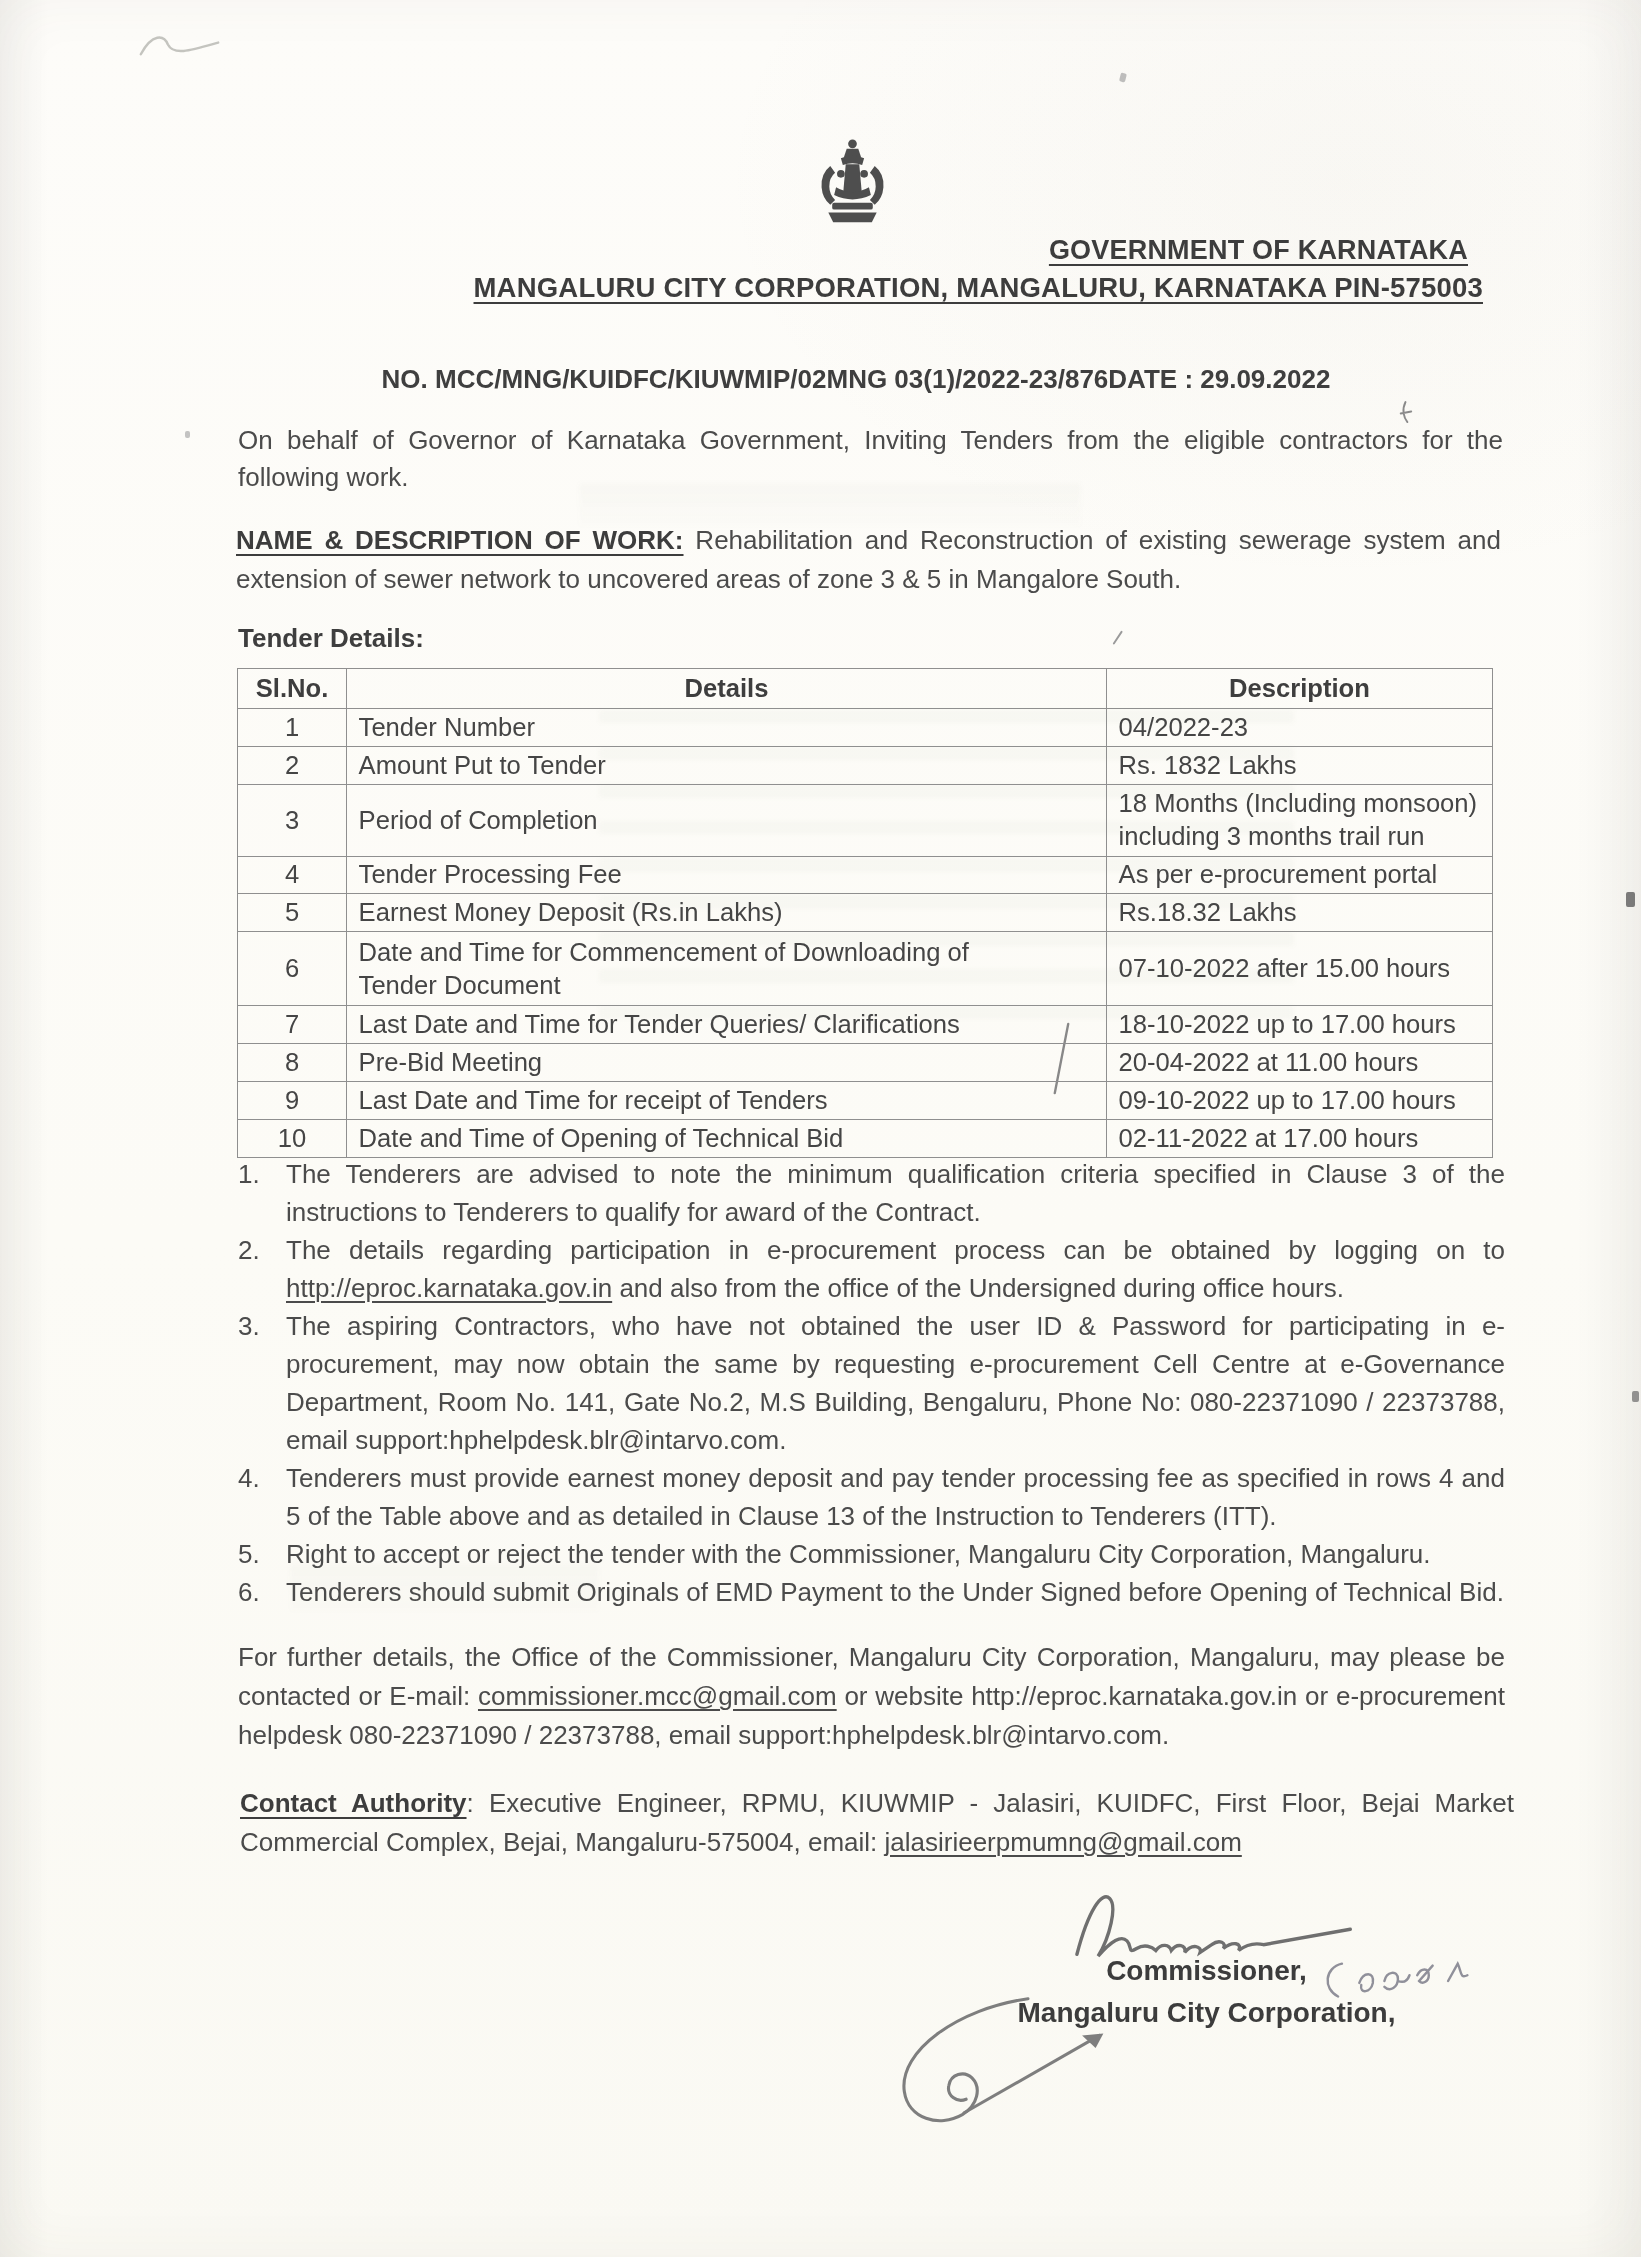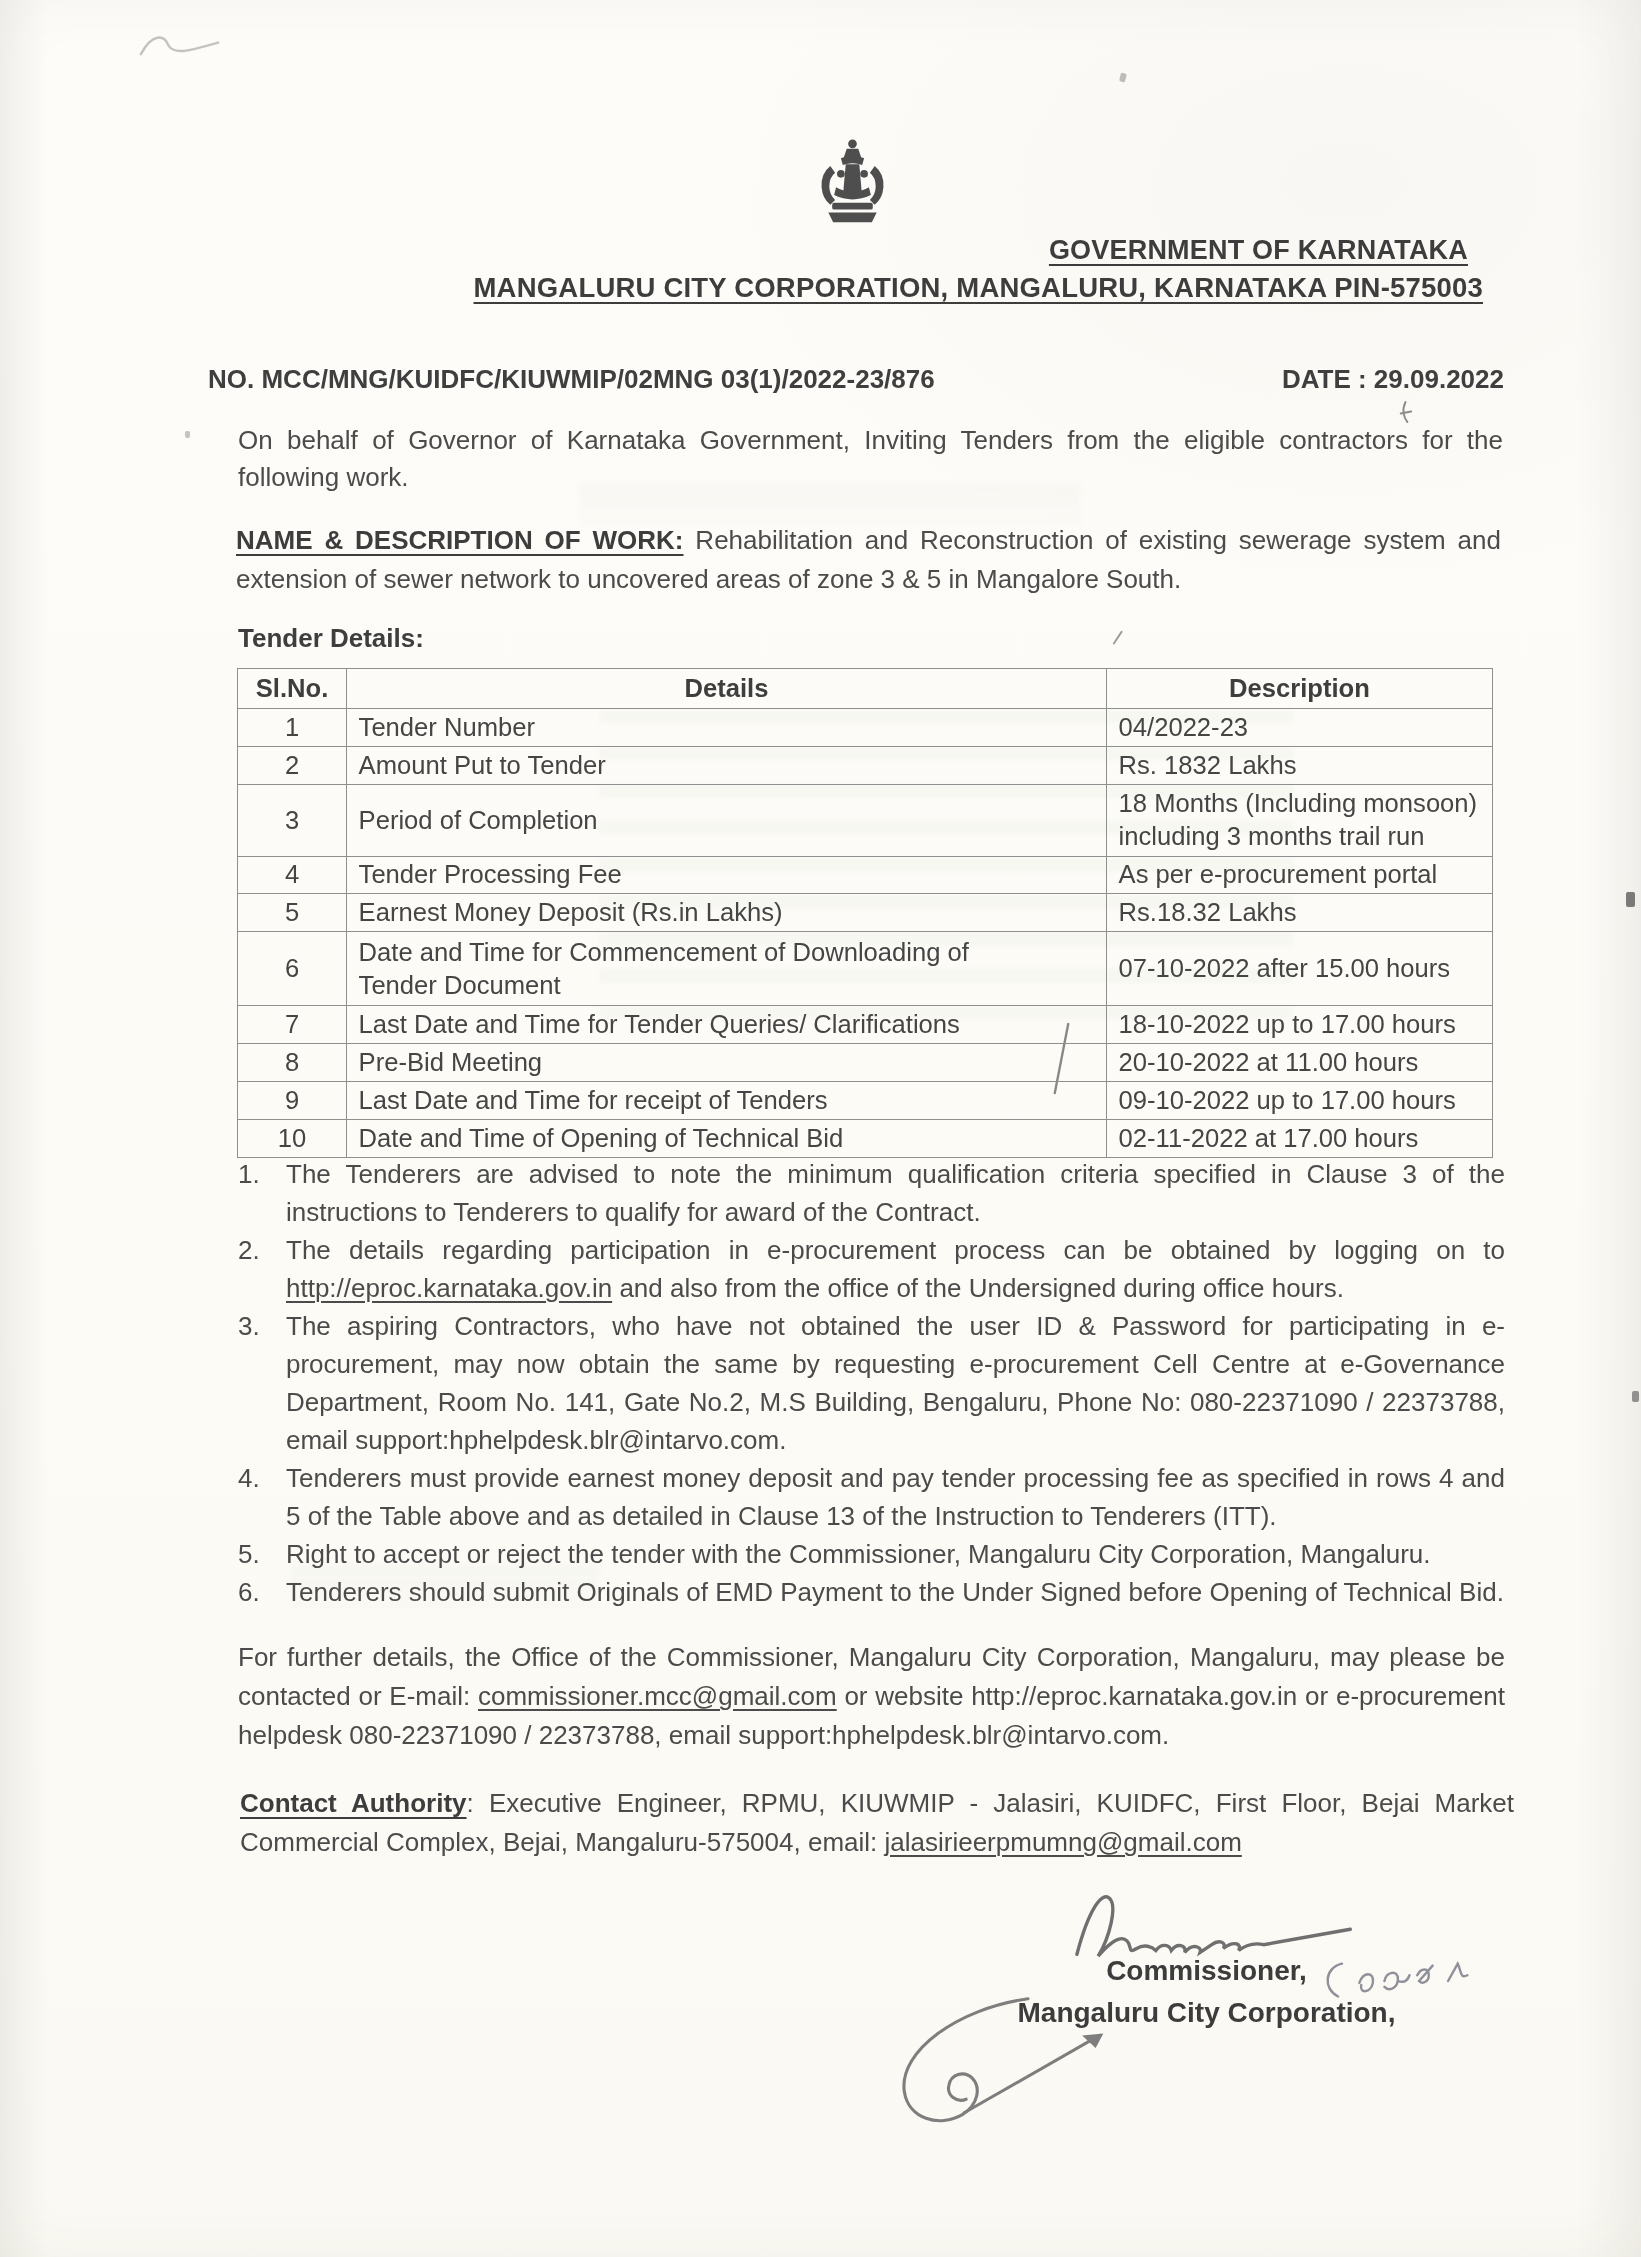--- a/index.html
+++ b/index.html
@@ -11,21 +11,21 @@
       linear-gradient(90deg, rgba(0,0,0,0.04), rgba(0,0,0,0) 3%, rgba(0,0,0,0) 96%, rgba(0,0,0,0.035)),
       linear-gradient(180deg,#fdfcf9 0%,#fcfbf6 55%,#faf9f3 100%);
     box-shadow:inset 0 0 58px rgba(90,80,60,0.05);
   }
   .abs{position:absolute;}
   .b{font-weight:bold;}
   .u{text-decoration:underline;text-decoration-thickness:1.9px;text-underline-offset:4.8px;}
   .center{text-align:right;}
   .doc-title{font-weight:bold;color:#3d3d3d;letter-spacing:0.2px;}
   .para{font-size:26px;line-height:37px;text-align:justify;color:#4b4b4b;}
-  .refrow{display:flex;justify-content:space-between;font-weight:bold;font-size:26px;color:#3f3f3f;}
+  .refrow{display:flex;justify-content:center;font-weight:bold;font-size:26px;color:#3f3f3f;}
   table.tender{border-collapse:collapse;width:1255px;table-layout:fixed;font-size:25.6px;color:#454545;}
   table.tender th,table.tender td{border:1.9px solid #8f8f8f;padding:1.9px 11.6px;vertical-align:middle;line-height:33px;}
   table.tender th{font-weight:bold;text-align:center;color:#3e3e3e;}
   td.c{text-align:center;}
   td.pre{white-space:pre-line;}
   .note{display:flex;align-items:flex-start;}
   .note-num{width:48px;flex:0 0 48px;font-size:26px;line-height:38px;color:#4b4b4b;}
   .note-body{flex:1;font-size:26px;line-height:38px;text-align:justify;color:#4b4b4b;}
   .link{text-decoration:underline;text-decoration-thickness:1.9px;text-underline-offset:3.9px;}
   .sig-line{font-weight:bold;font-size:28px;color:#3c3c3c;line-height:42px;text-align:center;}
@@ -140,21 +140,21 @@
       <td>07-10-2022 after 15.00 hours</td>
     </tr>
     <tr style="height:37px">
       <td class="c">7</td>
       <td>Last Date and Time for Tender Queries/ Clarifications</td>
       <td>18-10-2022 up to 17.00 hours</td>
     </tr>
     <tr style="height:38px">
       <td class="c">8</td>
       <td>Pre-Bid Meeting</td>
-      <td>20-10-2022 at 11.00 hours</td>
+      <td>20-04-2022 at 11.00 hours</td>
     </tr>
     <tr style="height:38px">
       <td class="c">9</td>
       <td>Last Date and Time for receipt of Tenders</td>
       <td>09-10-2022 up to 17.00 hours</td>
     </tr>
     <tr style="height:38px">
       <td class="c">10</td>
       <td>Date and Time of Opening of Technical Bid</td>
       <td>02-11-2022 at 17.00 hours</td>

